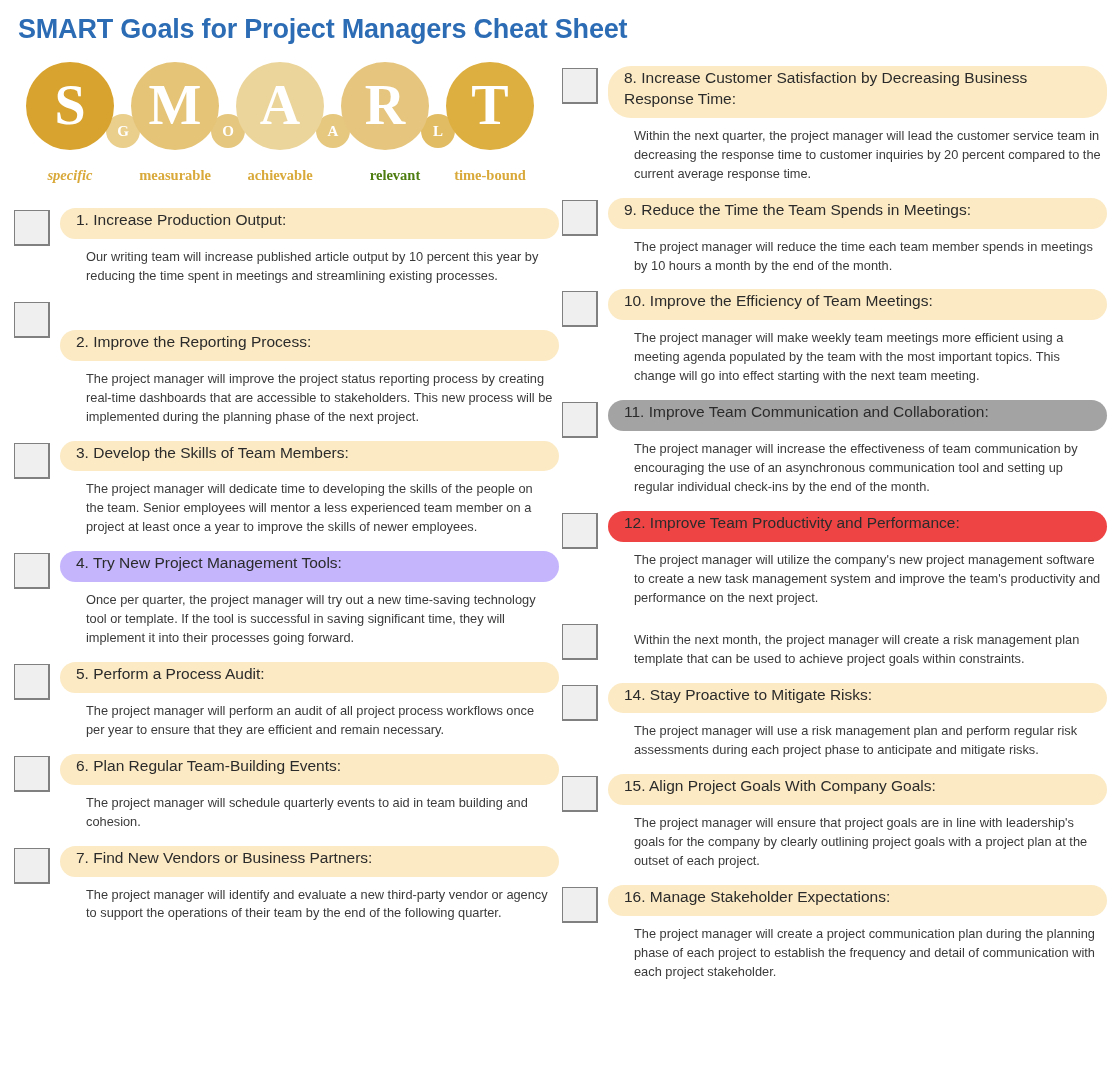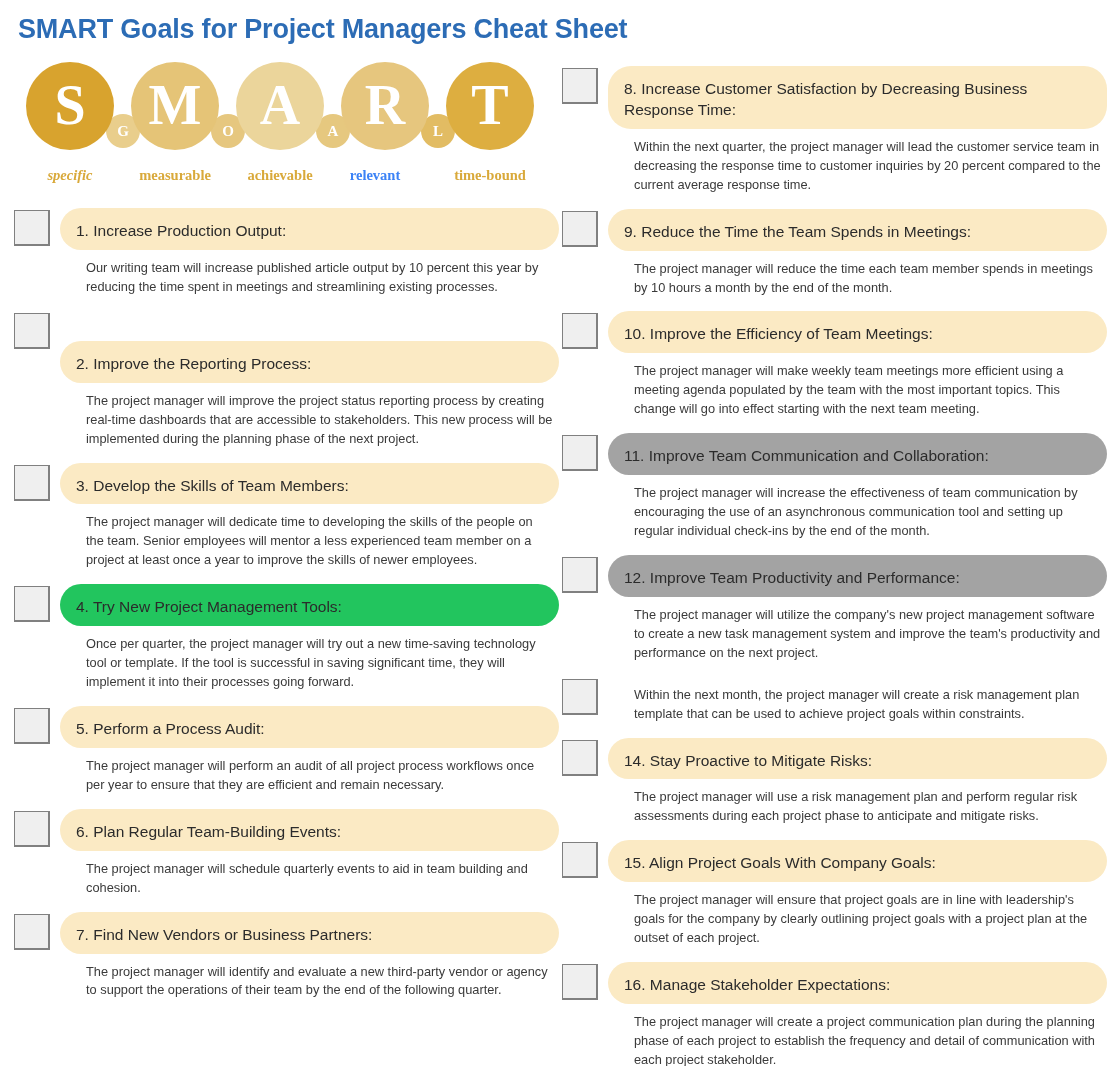--- a/index.html
+++ b/index.html
@@ -103,21 +103,21 @@
     border-bottom-width: 2.5px;
     margin-top: 2px;
   }
   .goal-body {
     flex: 1 1 auto;
     margin-left: 10px;
     min-width: 0;
   }
   .goal-header {
     background: #FBEAC4;
-    padding: 13px 10px 8px 16px;
+    padding: 2px 10px 8px 16px;
     font-size: 15.5px;
     color: #2b2b2b;
     line-height: 1.35;
     border-radius: 23px;
   }
   .goal-desc {
     padding: 9px 6px 0 26px;
     font-size: 12.8px;
     line-height: 1.48;
     color: #3a3a3a;
@@ -137,21 +137,21 @@
       <span>M</span>
     </div>
     <div class="logo-label" style="left: 91px; width: 140px; color: rgb(217, 169, 58);">measurable</div>
     <div class="big-circle" style="left: 222px; background: rgb(235, 213, 155);">
       <span>A</span>
     </div>
     <div class="logo-label" style="left: 196px; width: 140px; color: rgb(217, 169, 58);">achievable</div>
     <div class="big-circle" style="left: 327px; background: rgb(230, 198, 126);">
       <span>R</span>
     </div>
-    <div class="logo-label" style="left: 291px; width: 140px; color: #3b82f6;">relevant</div>
+    <div class="logo-label" style="left: 311px; width: 140px; color: #4d7c0f;">relevant</div>
     <div class="big-circle" style="left: 432px; background: rgb(221, 174, 64);">
       <span>T</span>
     </div>
     <div class="logo-label" style="left: 406px; width: 140px; color: rgb(217, 169, 58); text-align: center;">time-bound</div>
     <div class="small-circle" style="left: 92px; background: rgb(233, 206, 140);">
       <span>G</span>
     </div>
     <div class="small-circle" style="left: 197px; background: rgb(230, 199, 127);">
       <span>O</span>
     </div>
@@ -181,21 +181,21 @@
     <div class="goal-item">
       <div class="checkbox" style="background: rgb(239, 239, 239); border-color: rgb(128, 128, 128);"></div>
       <div class="goal-body">
         <div class="goal-header" style="background: rgb(251, 234, 196);">3. Develop the Skills of Team Members:</div>
         <div class="goal-desc">The project manager will dedicate time to developing the skills of the people on the team. Senior employees will mentor a less experienced team member on a project at least once a year to improve the skills of newer employees.</div>
       </div>
     </div>
     <div class="goal-item">
       <div class="checkbox" style="background: rgb(239, 239, 239); border-color: rgb(128, 128, 128);"></div>
       <div class="goal-body">
-        <div class="goal-header" style="background: #22c55e;">4. Try New Project Management Tools:</div>
+        <div class="goal-header" style="background: #c4b5fd;">4. Try New Project Management Tools:</div>
         <div class="goal-desc">Once per quarter, the project manager will try out a new time-saving technology tool or template. If the tool is successful in saving significant time, they will implement it into their processes going forward.</div>
       </div>
     </div>
     <div class="goal-item">
       <div class="checkbox" style="background: rgb(239, 239, 239); border-color: rgb(128, 128, 128);"></div>
       <div class="goal-body">
         <div class="goal-header" style="background: rgb(251, 234, 196);">5. Perform a Process Audit:</div>
         <div class="goal-desc">The project manager will perform an audit of all project process workflows once per year to ensure that they are efficient and remain necessary.</div>
       </div>
     </div>
@@ -239,21 +239,21 @@
     <div class="goal-item">
       <div class="checkbox" style="background: rgb(239, 239, 239); border-color: rgb(128, 128, 128);"></div>
       <div class="goal-body">
         <div class="goal-header" style="background: #a3a3a3;">11. Improve Team Communication and Collaboration:</div>
         <div class="goal-desc">The project manager will increase the effectiveness of team communication by encouraging the use of an asynchronous communication tool and setting up regular individual check-ins by the end of the month.</div>
       </div>
     </div>
     <div class="goal-item">
       <div class="checkbox" style="background: rgb(239, 239, 239); border-color: rgb(128, 128, 128);"></div>
       <div class="goal-body">
-        <div class="goal-header" style="background: #a3a3a3;">12. Improve Team Productivity and Performance:</div>
+        <div class="goal-header" style="background: #ef4444;">12. Improve Team Productivity and Performance:</div>
         <div class="goal-desc">The project manager will utilize the company's new project management software to create a new task management system and improve the team's productivity and performance on the next project.</div>
       </div>
     </div>
     <div class="goal-item">
       <div class="checkbox" style="background: rgb(239, 239, 239); border-color: rgb(128, 128, 128);"></div>
       <div class="goal-body">
         <div class="goal-desc">Within the next month, the project manager will create a risk management plan template that can be used to achieve project goals within constraints.</div>
       </div>
     </div>
     <div class="goal-item">

